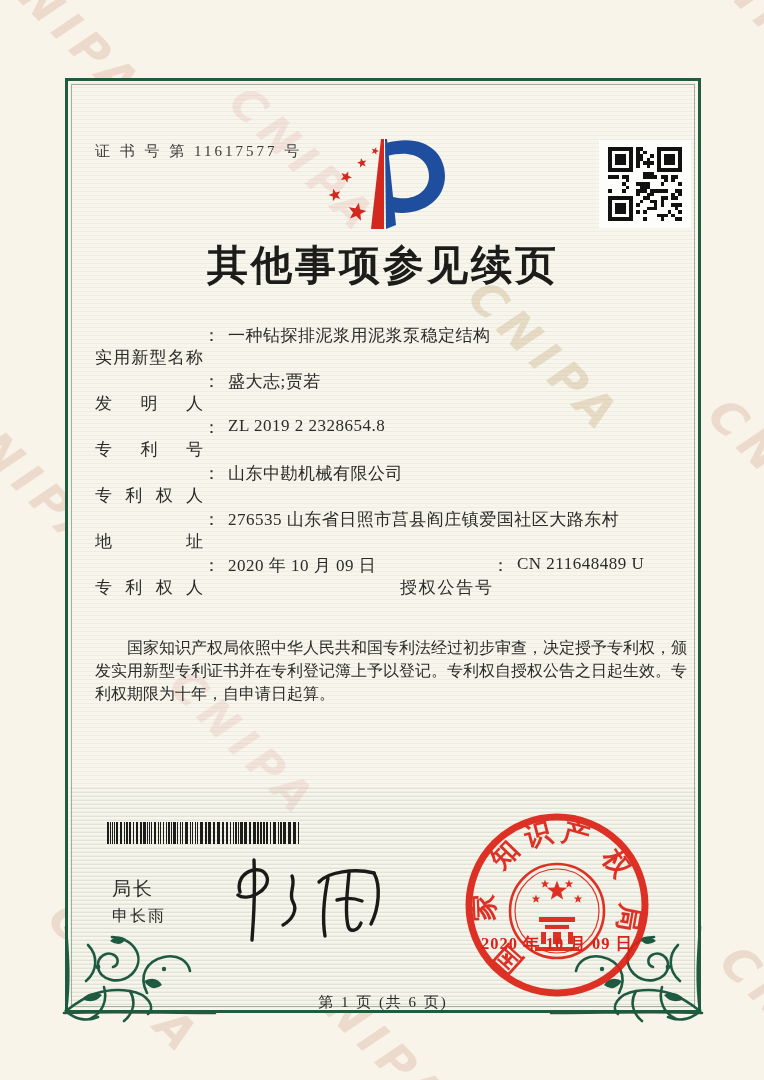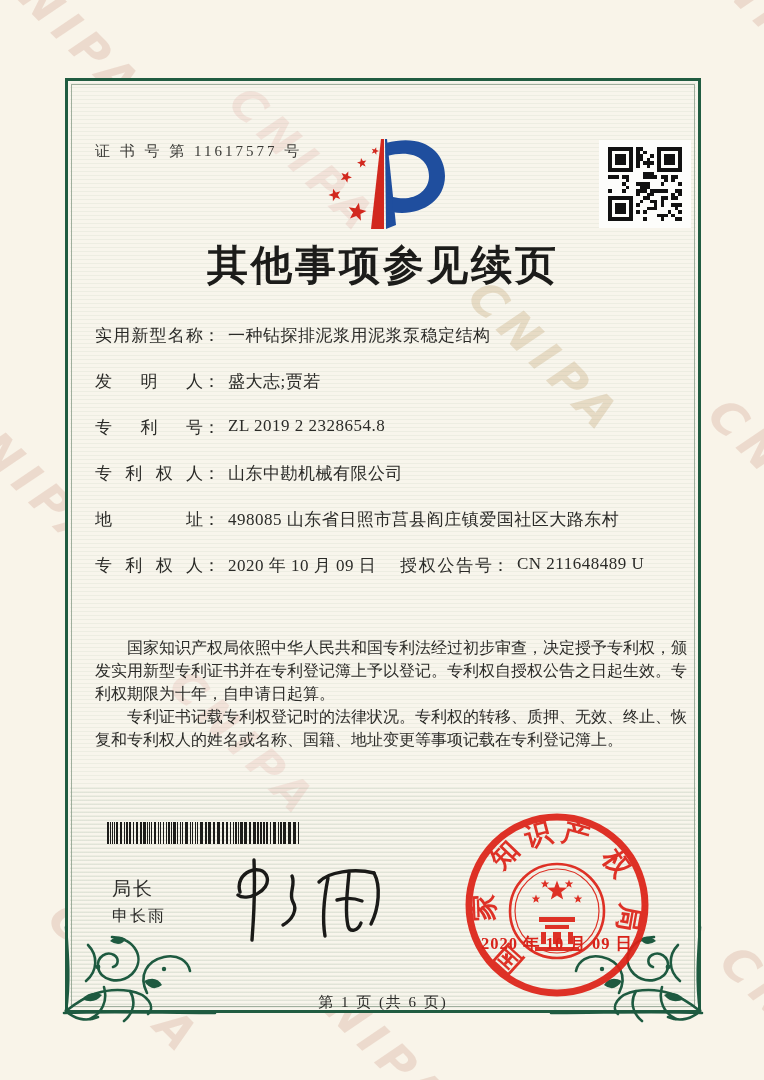--- a/index.html
+++ b/index.html
@@ -49,21 +49,21 @@
   .qr-box{position:absolute; left:599px; top:128px; width:92px; height:88px; background:#fdfdfb;}
   .qr-box svg{position:absolute; left:9px; top:7px;}
   .title{
     position:absolute; left:65px; top:226px; width:636px;
     text-align:center; font-size:41px; font-weight:700; letter-spacing:3px; color:#1c1c1a;
   }
   .fields{position:absolute; left:95px; top:312px; width:580px; font-size:17px;}
   .frow{position:relative; height:22px; margin-bottom:24px; white-space:nowrap;}
   .flabel{
     display:inline-block; width:108px; vertical-align:top;
-    text-align:justify; text-align-last:justify; -moz-text-align-last:justify;
+    text-align:justify; text-align-last:justify;margin-top:22px; -moz-text-align-last:justify;
   }
   .fcolon{display:inline-block; vertical-align:top;}
   .fvalue{display:inline-block; margin-left:8px; vertical-align:top; letter-spacing:0.5px;}
   .fgroup2{position:absolute; left:305px; top:0;}
   .fgroup2 .flabel{width:92px;}
   .body-text{
     position:absolute; left:95px; top:624px; width:604px;
     font-size:16px; line-height:23px; color:#2b2b28;
   }
   .body-text p{margin:0; text-indent:2em;}
@@ -291,33 +291,32 @@
       <div class="frow">
         <span class="flabel">发明人</span><span class="fcolon">：</span><span class="fvalue">盛大志;贾若</span>
       </div>
       <div class="frow">
         <span class="flabel">专利号</span><span class="fcolon">：</span><span class="fvalue">ZL 2019 2 2328654.8</span>
       </div>
       <div class="frow">
         <span class="flabel">专利权人</span><span class="fcolon">：</span><span class="fvalue">山东中勘机械有限公司</span>
       </div>
       <div class="frow">
-        <span class="flabel">地址</span><span class="fcolon">：</span><span class="fvalue">498085 山东省日照市莒县阎庄镇爱国社区大路东村</span>
+        <span class="flabel">地址</span><span class="fcolon">：</span><span class="fvalue">276535 山东省日照市莒县阎庄镇爱国社区大路东村</span>
       </div>
       <div class="frow">
         <span class="flabel">专利权人</span><span class="fcolon">：</span><span class="fvalue">2020 年 10 月 09 日</span>
         <span class="fgroup2">
           <span class="flabel">授权公告号</span><span class="fcolon">：</span><span class="fvalue">CN 211648489 U</span>
         </span>
       </div>
     </div>
 
     <div class="body-text">
       <p>国家知识产权局依照中华人民共和国专利法经过初步审查，决定授予专利权，颁发实用新型专利证书并在专利登记簿上予以登记。专利权自授权公告之日起生效。专利权期限为十年，自申请日起算。</p>
-      <p>专利证书记载专利权登记时的法律状况。专利权的转移、质押、无效、终止、恢复和专利权人的姓名或名称、国籍、地址变更等事项记载在专利登记簿上。</p>
     </div>
 
     <div class="barcode" id="barcode">
         <i style="width: 2px; margin-right: 1px;"></i>
         <i style="width: 1px; margin-right: 1px;"></i>
         <i style="width: 1px; margin-right: 1px;"></i>
         <i style="width: 1px; margin-right: 1px;"></i>
         <i style="width: 2px; margin-right: 2px;"></i>
         <i style="width: 2px; margin-right: 2px;"></i>
         <i style="width: 1px; margin-right: 1px;"></i>

